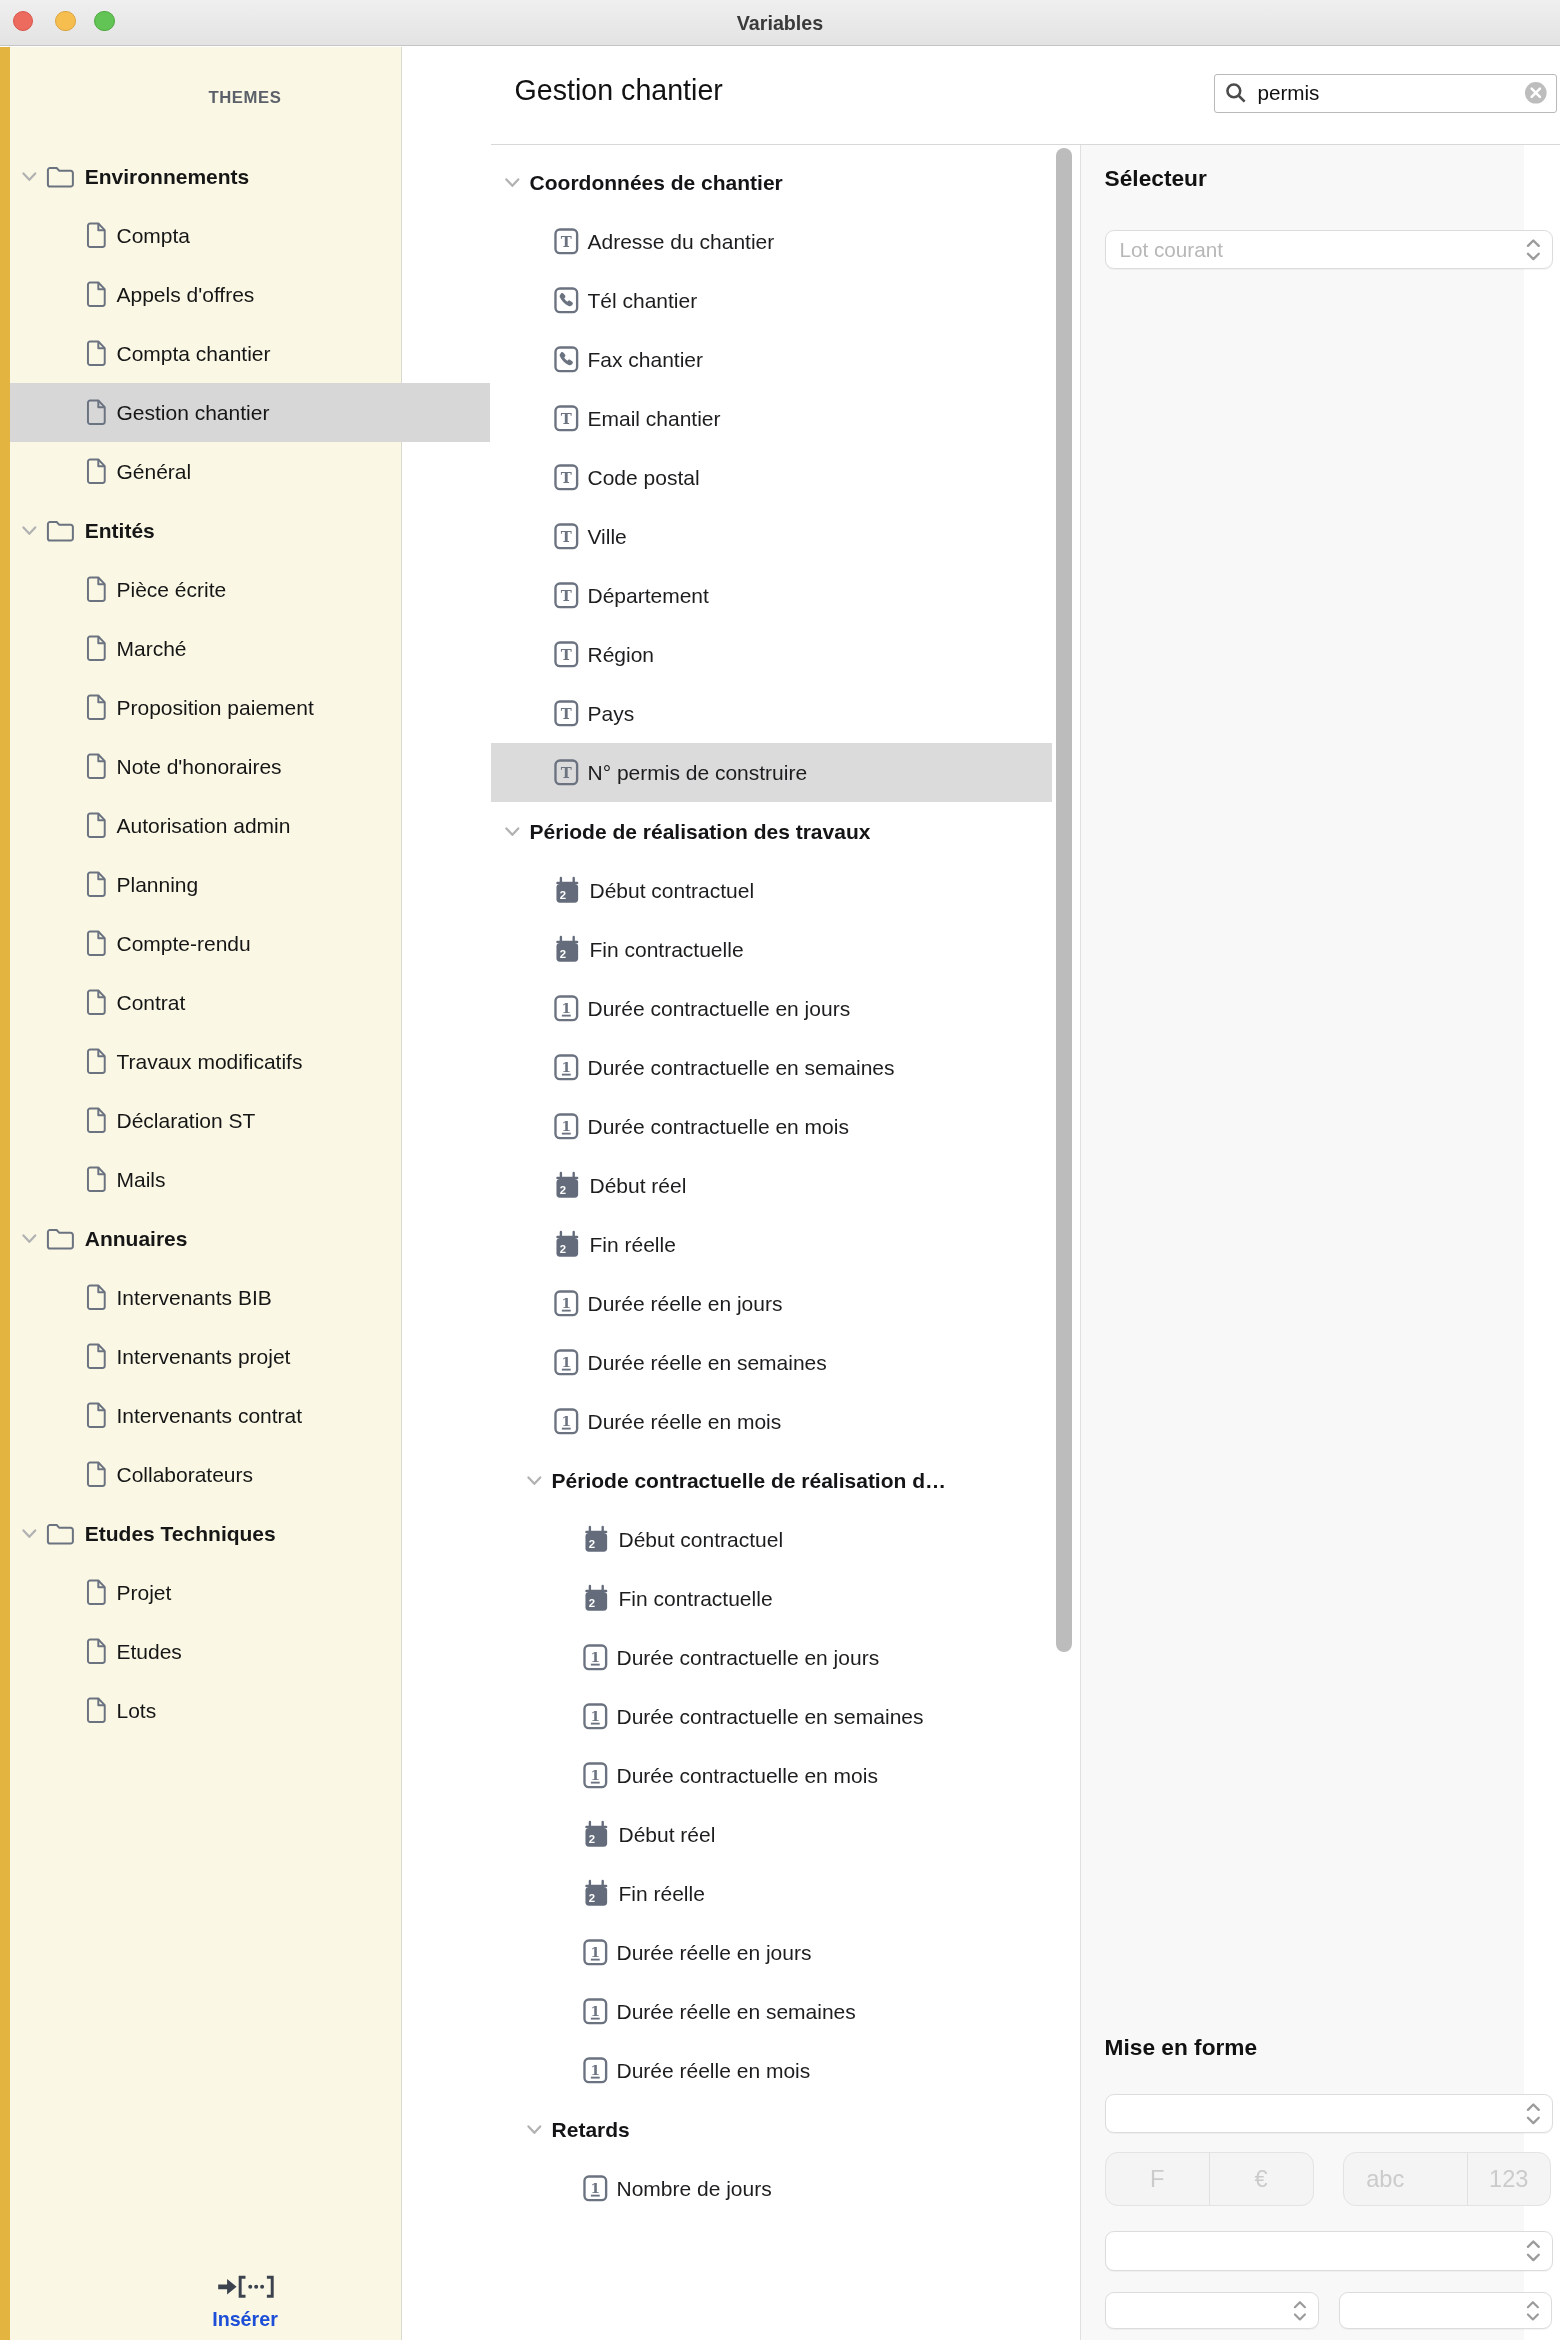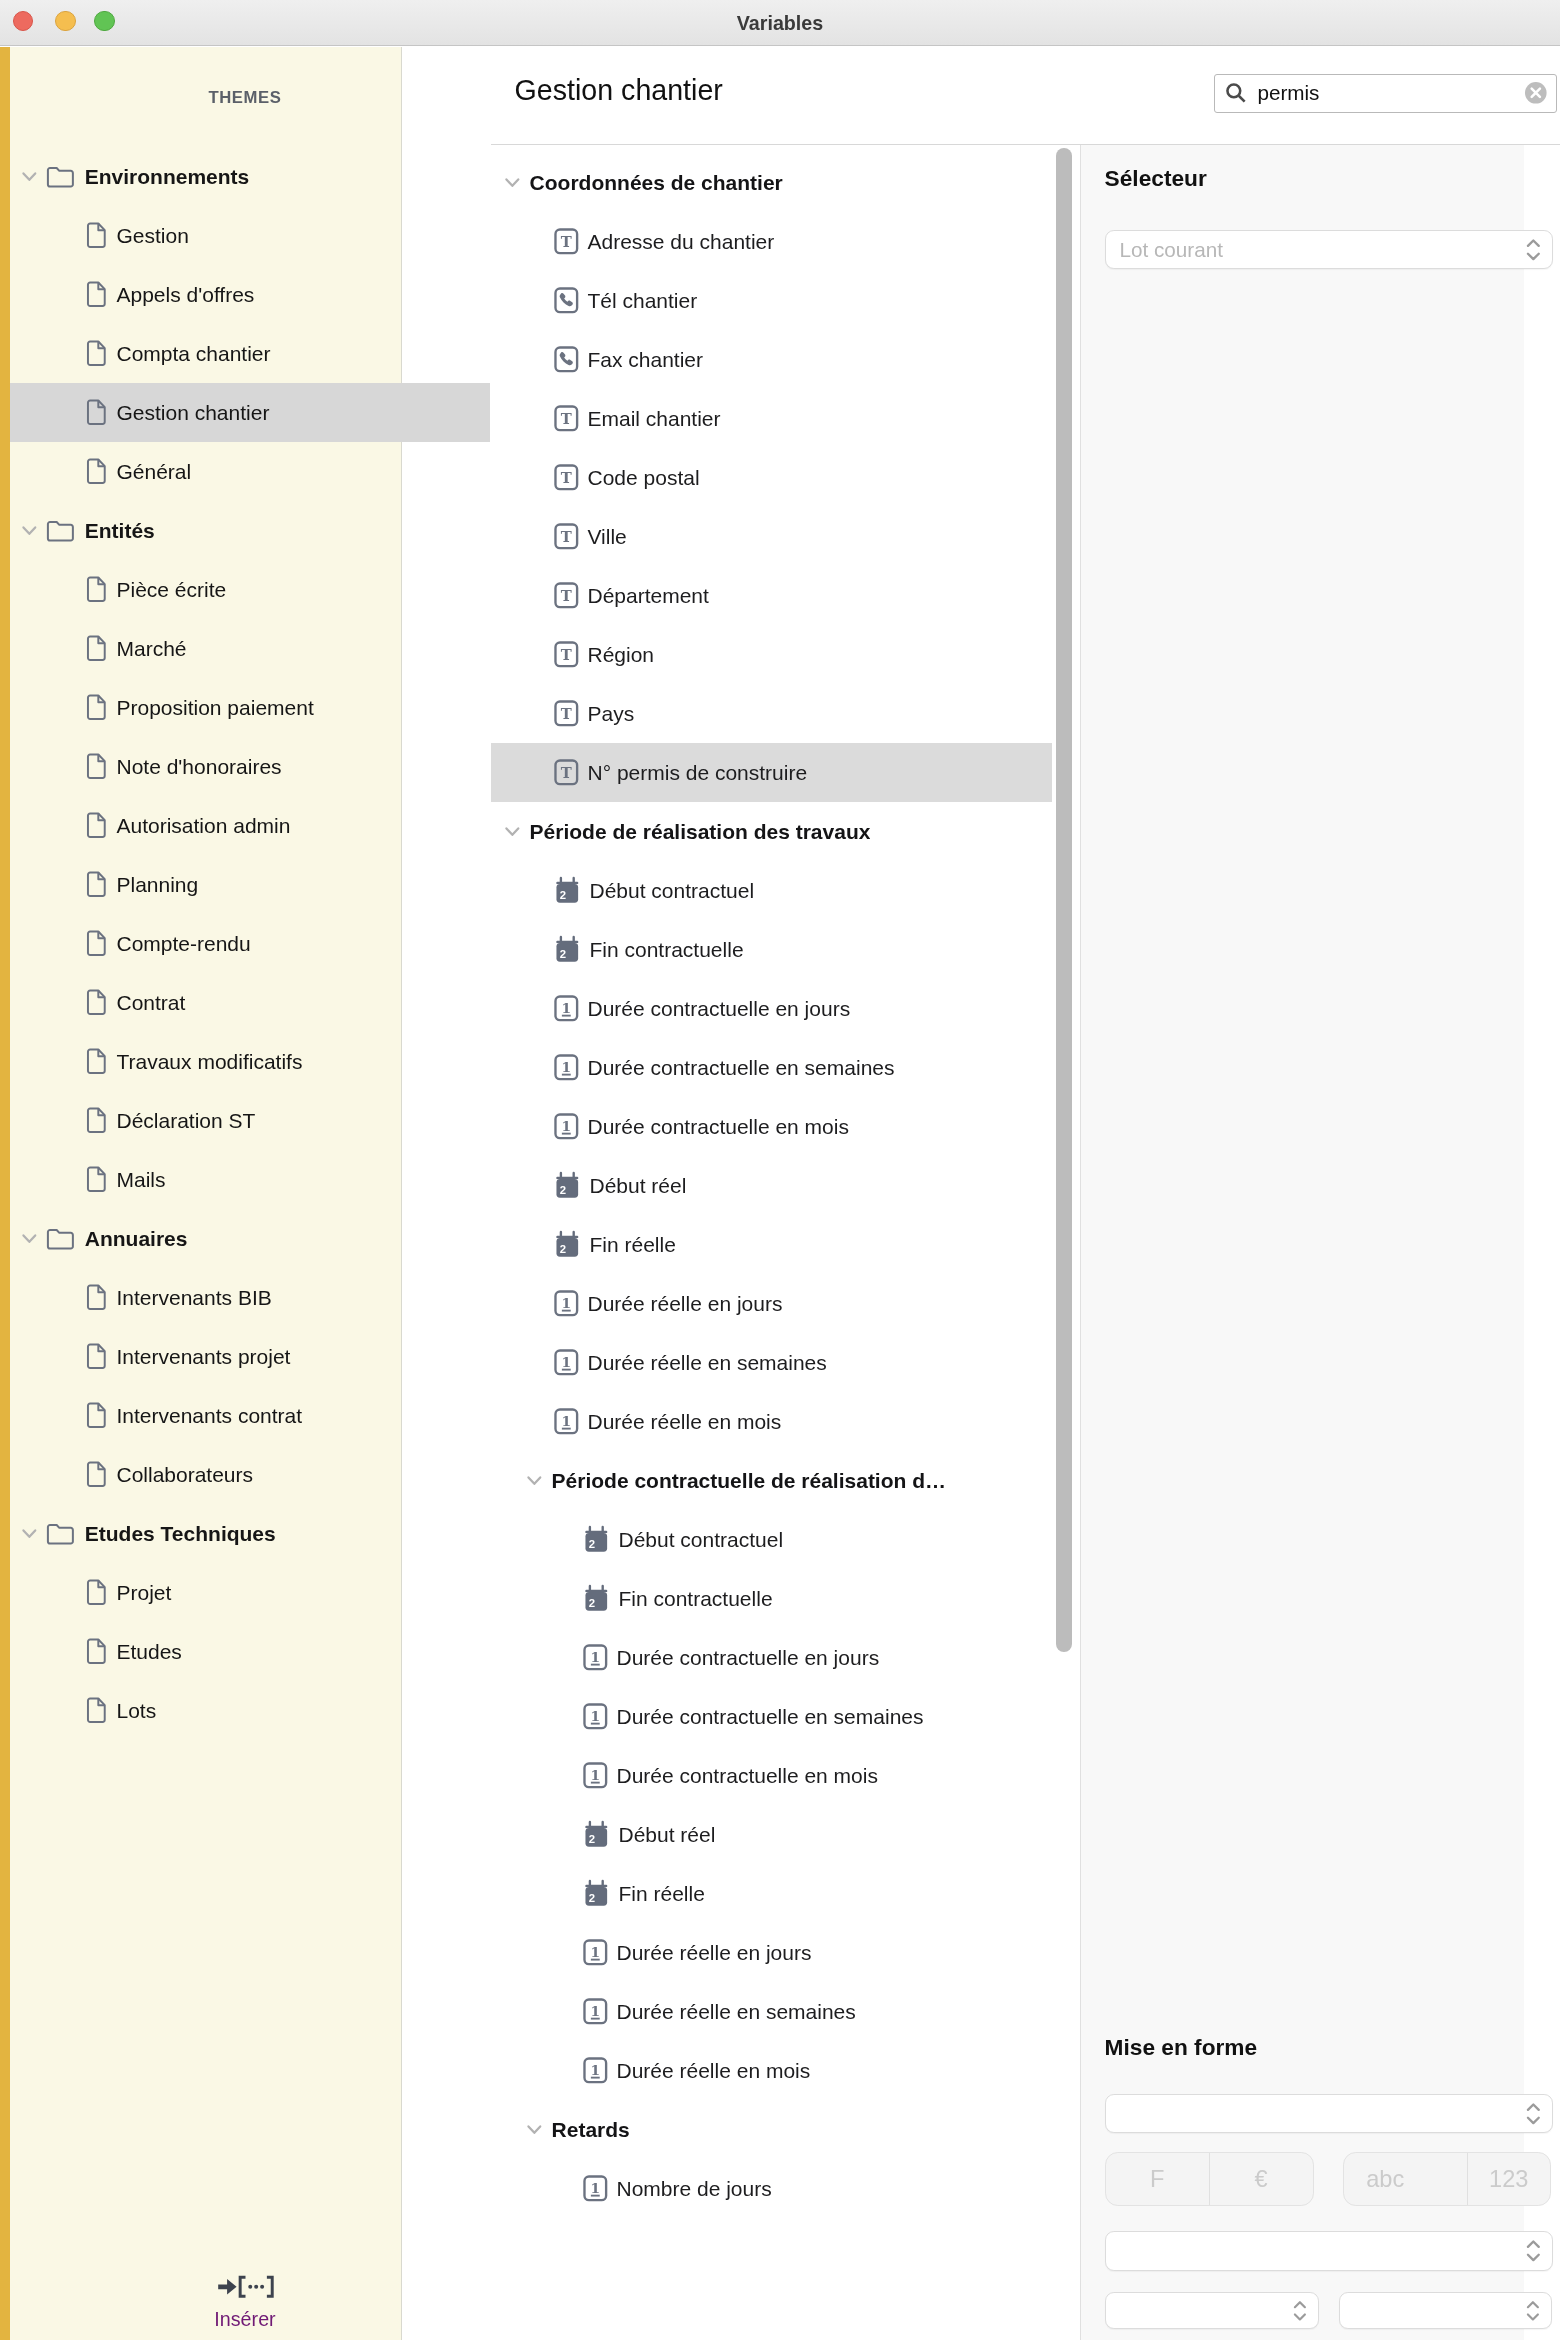--- a/index.html
+++ b/index.html
@@ -32,21 +32,21 @@
   .s-row.folder{padding-left:10.8px;}
   .s-row.folder .chev{margin-right:8.9px;}
   .s-row.folder .ficon{margin-right:9.9px;}
   .s-row.folder .s-label{font-weight:bold;}
   .s-row.file{padding-left:75px;}
   .s-row.file .ficon{margin-right:8.9px;}
   .s-row.sel{background:var(--sel);}
   .insert-button{position:absolute;left:0;bottom:7.9px;width:490px;display:flex;
     flex-direction:column;align-items:center;gap:3.9px;cursor:default;background:none;border:0;
     font-family:inherit;}
-  .insert-label{font-size:19.7px;color:#701a75;}
+  .insert-label{font-size:19.7px;color:#1d4ed8;font-weight:bold;}
 
   
   .main-header{position:absolute;left:491px;top:47px;width:1070px;height:98px;
     background:#fff;border-bottom:1px solid #D8D8D8;}
   .page-title{position:absolute;left:23.6px;top:26.6px;font-size:28.6px;color:#111;}
   .search-field{position:absolute;left:723px;top:26.6px;width:343px;height:39px;
     background:#fff;border:1px solid #B9B9B9;border-radius:3px;
     display:flex;align-items:center;padding:0 8.9px;gap:7.9px;}
   .search-input{flex:1;border:0;outline:0;background:transparent;font-family:inherit;
     font-size:20.7px;color:#111;min-width:0;}
@@ -117,21 +117,21 @@
         </span>
         <span class="s-label">Environnements</span>
       </div>
       <div class="s-row file">
         <span class="ficon" style="display:flex">
     <svg width="22.7" height="28.6" viewBox="0 0 23 29" fill="none" stroke="#6B7280" stroke-width="2" stroke-linejoin="round">
     <path d="M3 4.7 A2.2 2.2 0 0 1 5.2 2.5 h8.3 l6.5 6.8 v14.9 a2.2 2.2 0 0 1 -2.2 2.2 H5.2 A2.2 2.2 0 0 1 3 24.2 z"></path>
     <path d="M13.5 2.5 v6.8 h6.5"></path>
           </svg>
         </span>
-        <span class="s-label">Gestion</span>
+        <span class="s-label">Compta</span>
       </div>
       <div class="s-row file">
         <span class="ficon" style="display:flex">
     <svg width="22.7" height="28.6" viewBox="0 0 23 29" fill="none" stroke="#6B7280" stroke-width="2" stroke-linejoin="round">
     <path d="M3 4.7 A2.2 2.2 0 0 1 5.2 2.5 h8.3 l6.5 6.8 v14.9 a2.2 2.2 0 0 1 -2.2 2.2 H5.2 A2.2 2.2 0 0 1 3 24.2 z"></path>
     <path d="M13.5 2.5 v6.8 h6.5"></path>
           </svg>
         </span>
         <span class="s-label">Appels d'offres</span>
       </div>

